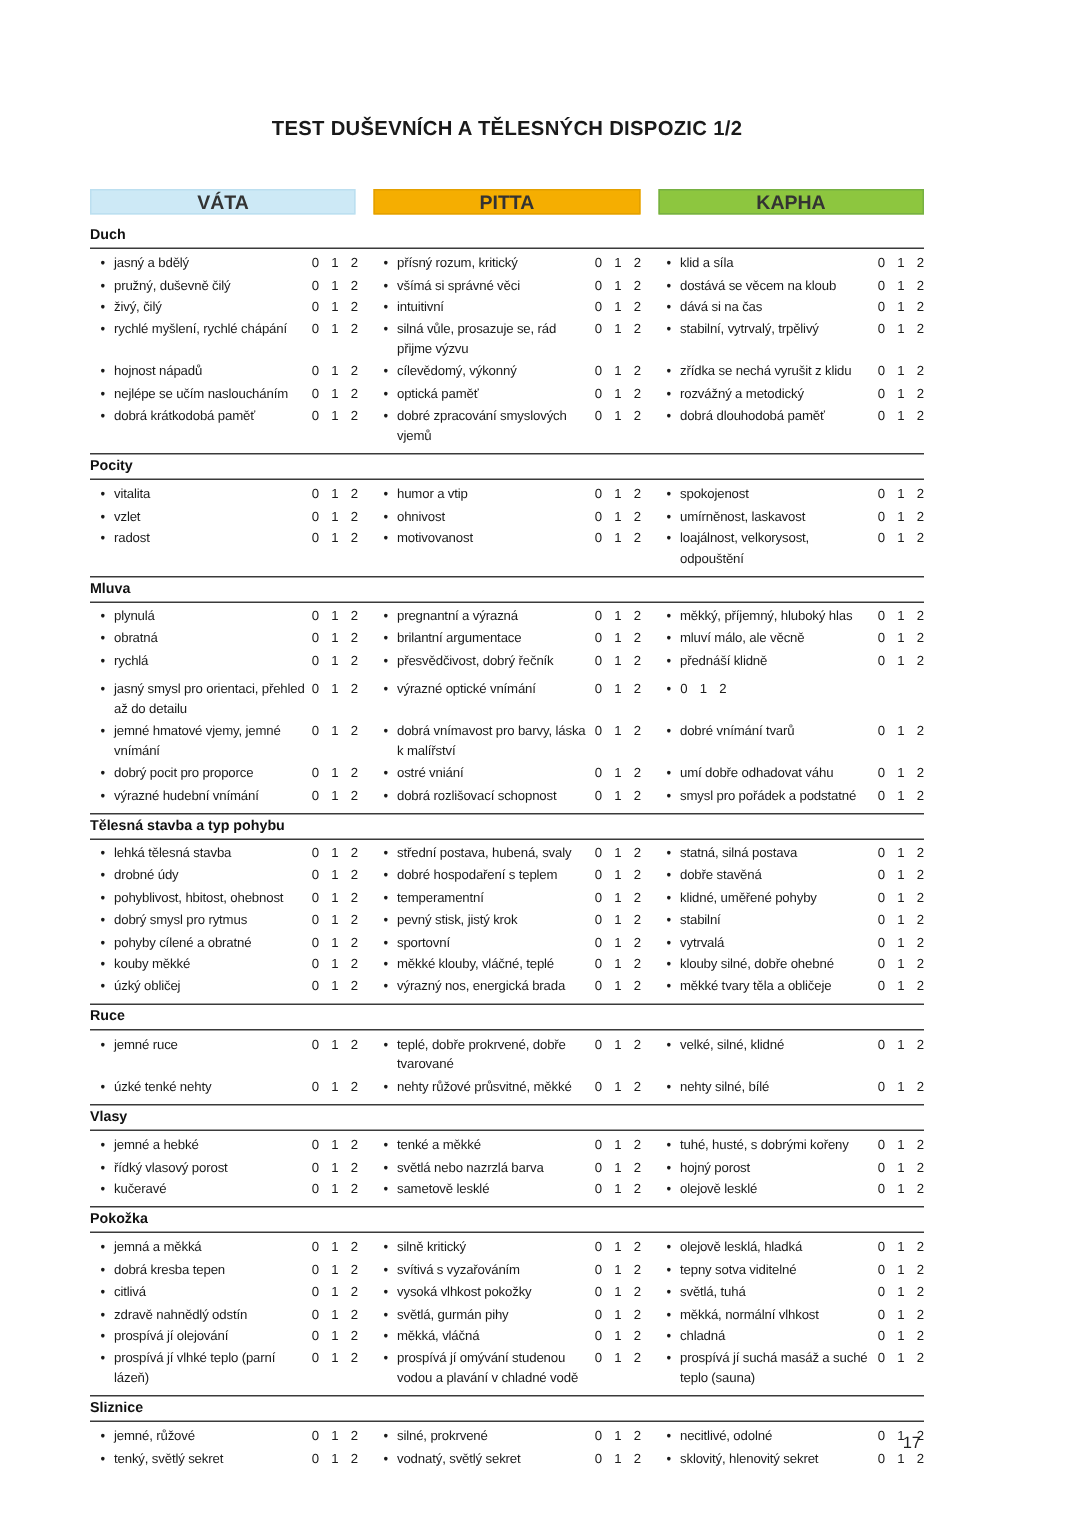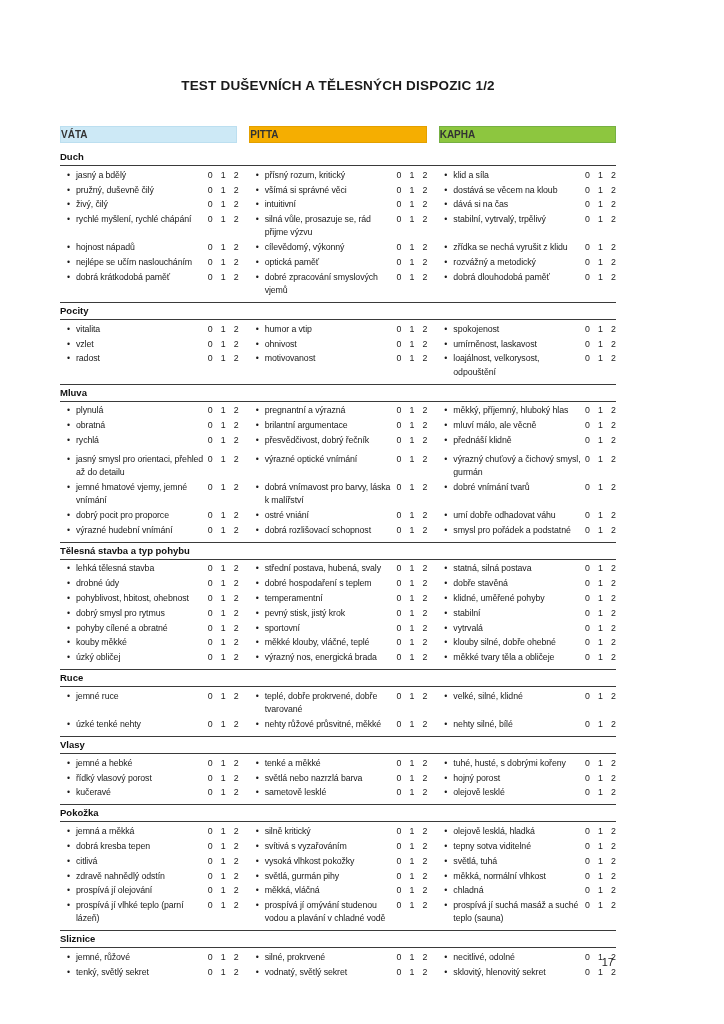--- a/index.html
+++ b/index.html
@@ -25,22 +25,22 @@
   .bands {
     display: grid;
     grid-template-columns: 1fr 1fr 1fr;
     column-gap: 12px;
     margin-top: 33px;
   }
   .band {
     height: 17px;
     display: flex;
     align-items: center;
-    justify-content: flex-start;
-    font-size: 10px;
+    justify-content: center;
+    font-size: 13px;
     font-weight: bold;
     color: #333333;
     border: 1px solid transparent;
     box-sizing: border-box;
   }
   .sections { margin-top: 6px; }
   .section { margin-top: 4px; }
   .section:first-child { margin-top: 0; }
   .section-header {
     font-weight: bold;
@@ -510,21 +510,20 @@
             <span class="bullet">•</span>
             <span class="item-text">výrazné optické vnímání</span>
             <span class="scale">
               <span class="digit">0</span>
               <span class="digit">1</span>
               <span class="digit">2</span>
             </span>
           </div>
           <div class="cell">
             <span class="bullet">•</span>
-            <span class="item-text">výrazný chuťový a čichový smysl, gurmán</span>
             <span class="scale">
               <span class="digit">0</span>
               <span class="digit">1</span>
               <span class="digit">2</span>
             </span>
           </div>
         </div>
         <div class="row">
           <div class="cell">
             <span class="bullet">•</span>

